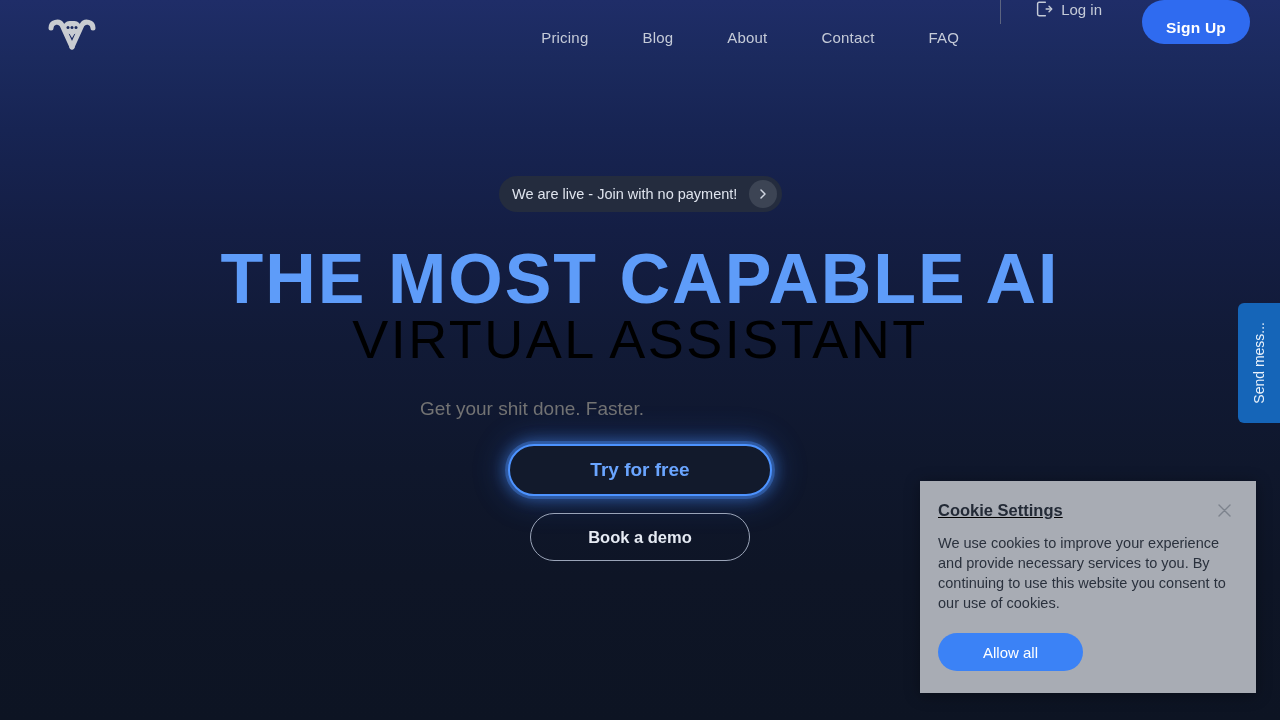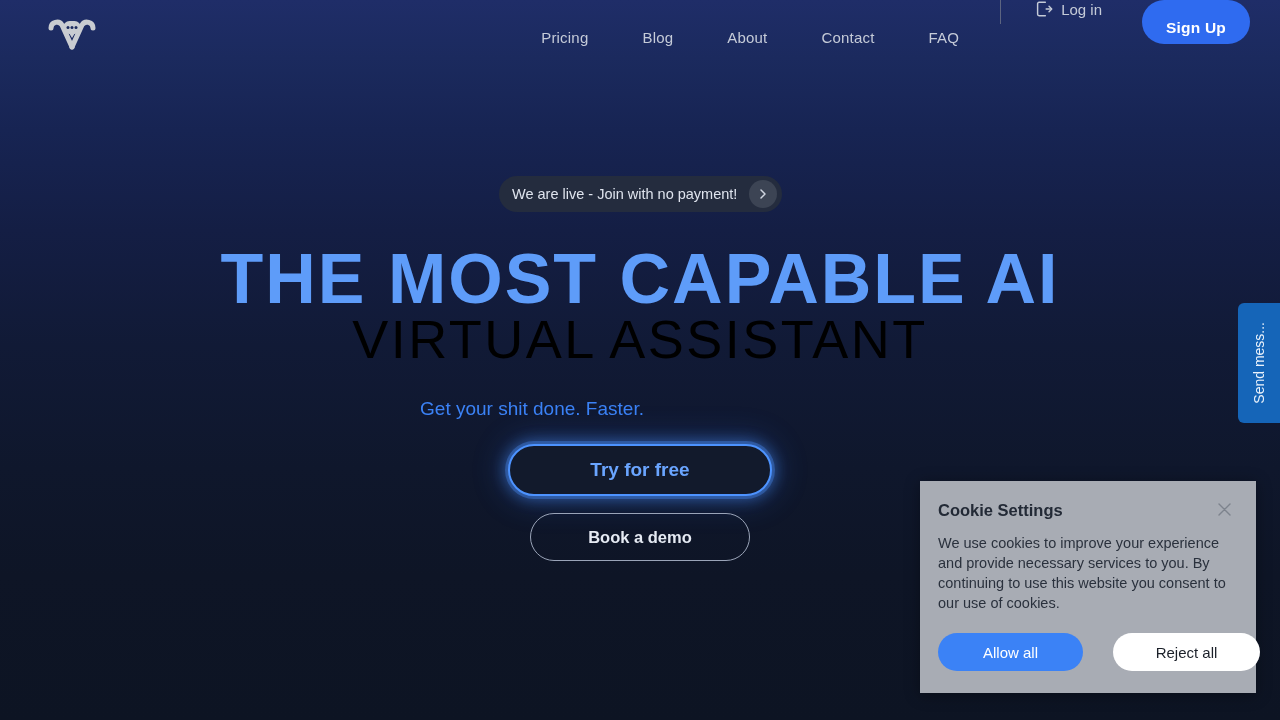--- a/index.html
+++ b/index.html
@@ -86,21 +86,21 @@
   }
   .h1-line2{
     position:absolute; top:312px; left:0; width:1280px;
     text-align:center;
     font-size:54px; font-weight:300; letter-spacing:2.5px;
     color:#000000; line-height:1;
   }
   .subtitle{
     position:absolute; top:398px; left:0; width:1064px;
     text-align:center; font-size:19px; font-weight:400;
-    color:#3b82f6;
+    color:#737373;
   }
 
   .cta-primary{
     position:absolute; left:508px; top:444px;
     width:264px; height:52px;
     border-radius:26px;
     background:#121a2c;
     border:2px solid #4d93ff;
     color:#6aa5ff; font-size:19px; font-weight:600;
     cursor:pointer;
@@ -135,21 +135,21 @@
 
   
   .cookie{
     position:absolute; left:920px; top:481px;
     width:336px; height:212px;
     background:#a8acb4;
     box-shadow:0 2px 14px rgba(0,0,0,.35);
   }
   .cookie-head{
     position:absolute; left:18px; top:20px; right:22px;
-    display:flex; align-items:center; justify-content:space-between;
+    display:flex; align-items:flex-end; justify-content:space-between;text-decoration:underline;
   }
   .cookie-title{
     color:#232a36; font-size:16.5px; font-weight:700;
   }
   .cookie-close{
     width:20px; height:20px; cursor:pointer;
     display:flex; align-items:center; justify-content:center;
     margin-top:-2px;
   }
   .cookie-body{
@@ -240,15 +240,14 @@
     <span class="cookie-title">Cookie Settings</span>
     <span class="cookie-close">
       <svg width="15" height="15" viewBox="0 0 15 15">
         <path d="M2 2 L13 13 M13 2 L2 13" fill="none" stroke="#7d838d" stroke-width="1.4" stroke-linecap="round"></path>
       </svg>
     </span>
   </div>
   <div class="cookie-body">We use cookies to improve your experience and provide necessary services to you. By continuing to use this website you consent to our use of cookies.</div>
   <div class="cookie-actions">
     <button class="btn-allow">Allow all</button>
-    <button class="btn-reject">Reject all</button>
   </div>
 </div>
 
 </body></html>

